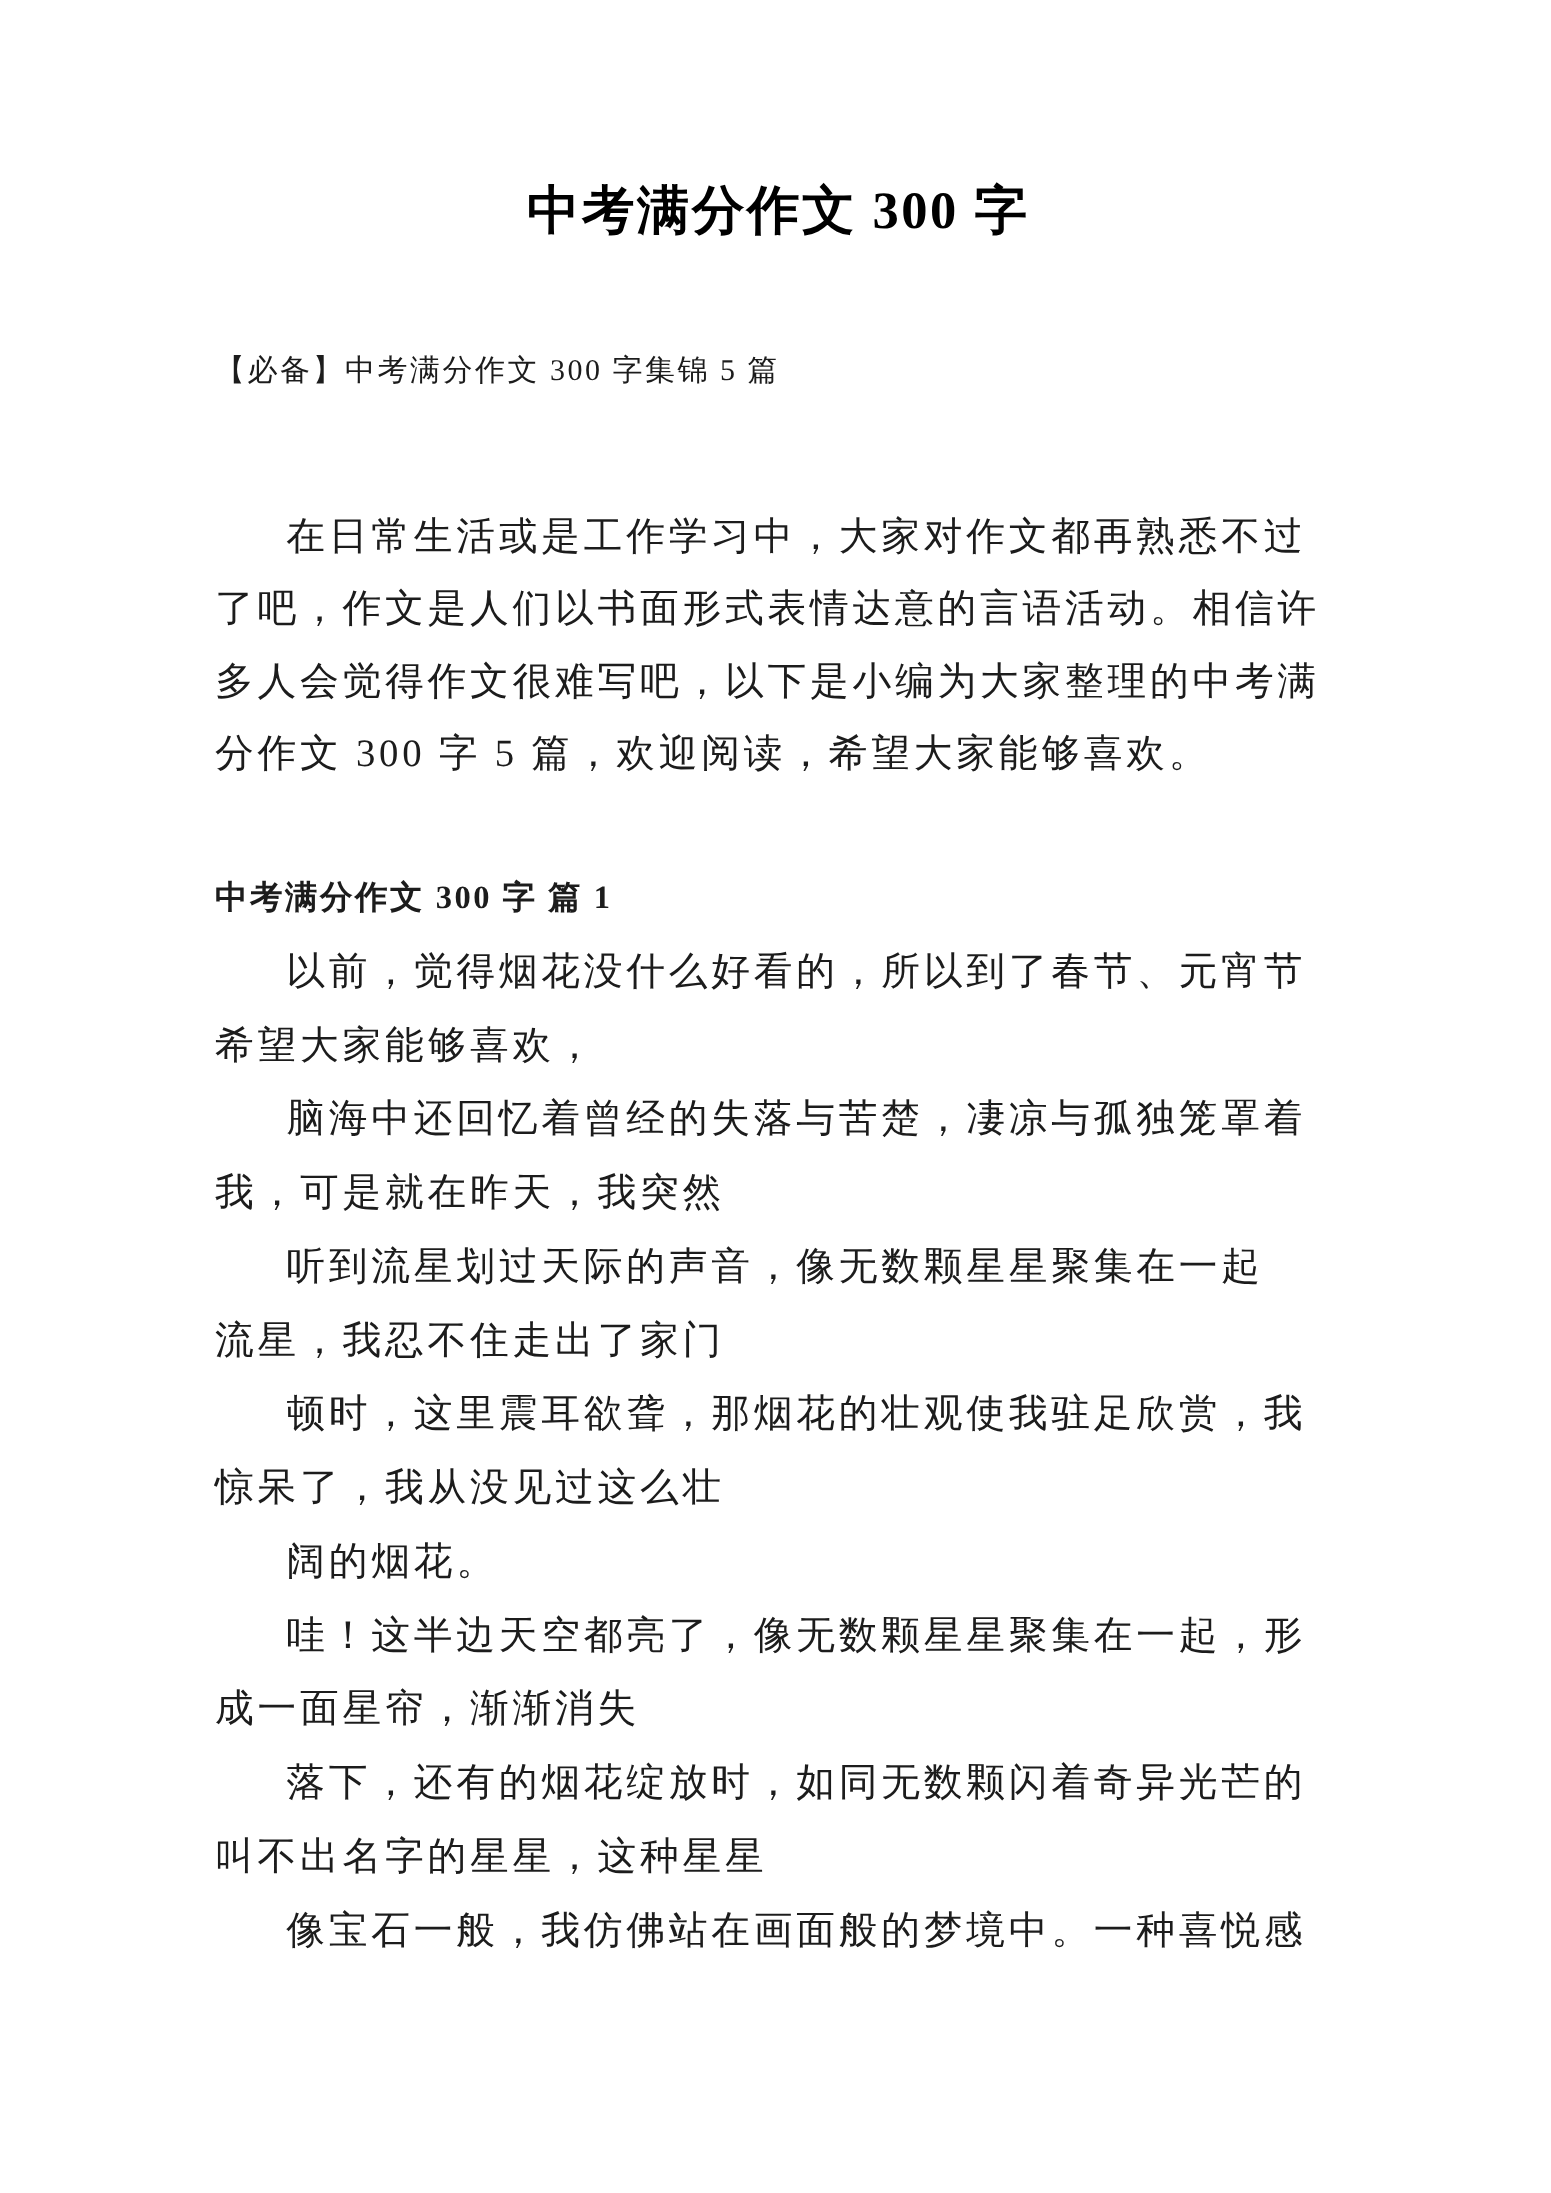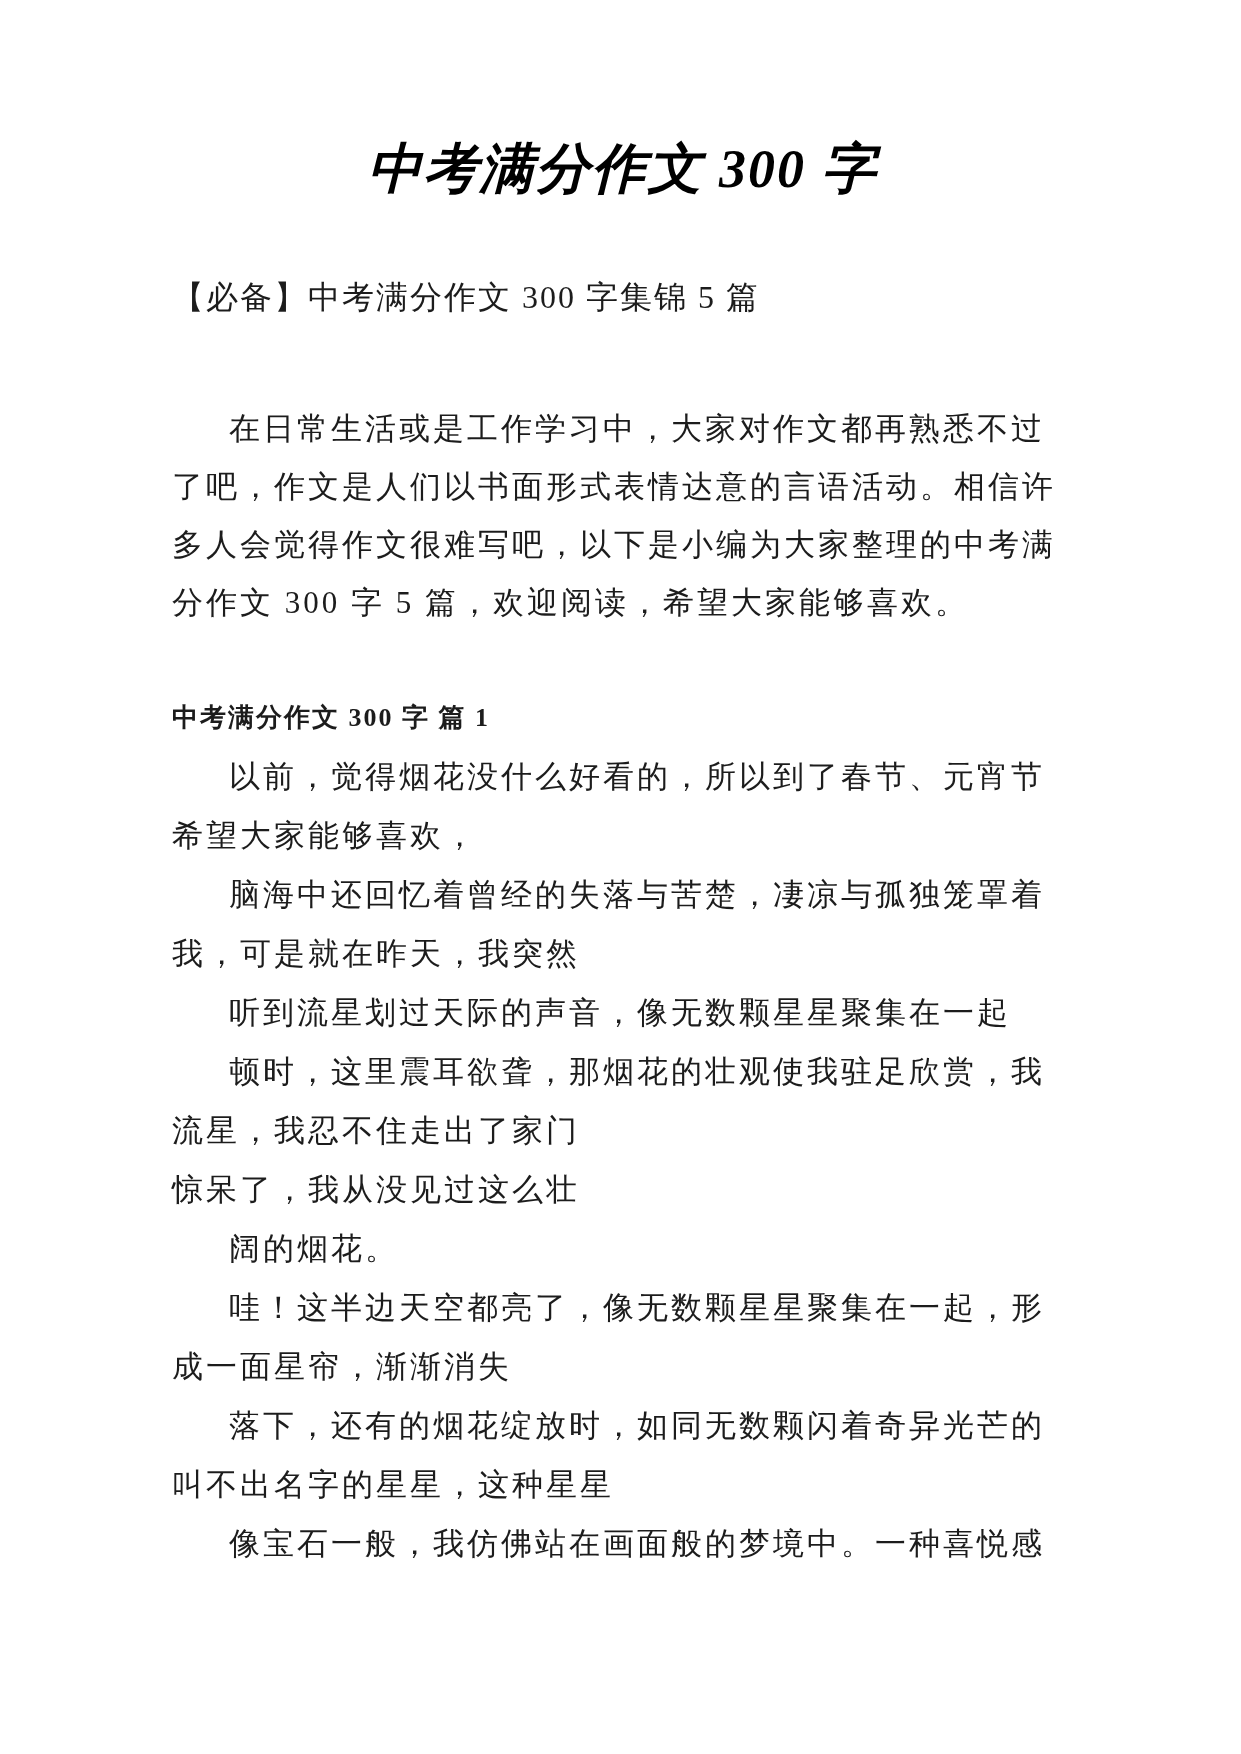--- a/index.html
+++ b/index.html
@@ -17,31 +17,30 @@
     color: #1c1c1c;
   }
   .content {
     padding-left: 172px;
     padding-right: 168px;
   }
   .doc-title {
     margin: 0;
     padding-top: 138px;
     text-align: center;
-    font-size: 54px;
+    font-size: 42px;
     line-height: 62px;
     font-weight: bold;
     letter-spacing: 2px;
     color: #000000;
     white-space: nowrap;
-    font-style: italic;
   }
   .doc-subtitle {
     margin: 68px 0 0 0;
-    font-size: 32px;
+    font-size: 24px;
     line-height: 58px;
     letter-spacing: 2px;
     font-weight: normal;
     white-space: nowrap;
   }
   .intro {
     margin-top: 74px;
   }
   .line {
     font-size: 31px;
@@ -84,23 +83,23 @@
     <p class="section-heading">中考满分作文 300 字 篇 1</p>
 
     <div class="essay">
       <div class="line indent">以前，觉得烟花没什么好看的，所以到了春节、元宵节</div>
       <div class="line">希望大家能够喜欢，</div>
 
       <div class="line indent">脑海中还回忆着曾经的失落与苦楚，凄凉与孤独笼罩着</div>
       <div class="line">我，可是就在昨天，我突然</div>
 
       <div class="line indent">听到流星划过天际的声音，像无数颗星星聚集在一起</div>
+      <div class="line">流星，我忍不住走出了家门</div>
+
       <div class="line indent">顿时，这里震耳欲聋，那烟花的壮观使我驻足欣赏，我</div>
-
-      <div class="line">流星，我忍不住走出了家门</div>
       <div class="line">惊呆了，我从没见过这么壮</div>
 
       <div class="line indent">阔的烟花。</div>
 
       <div class="line indent">哇！这半边天空都亮了，像无数颗星星聚集在一起，形</div>
       <div class="line">成一面星帘，渐渐消失</div>
 
       <div class="line indent">落下，还有的烟花绽放时，如同无数颗闪着奇异光芒的</div>
       <div class="line">叫不出名字的星星，这种星星</div>
 

